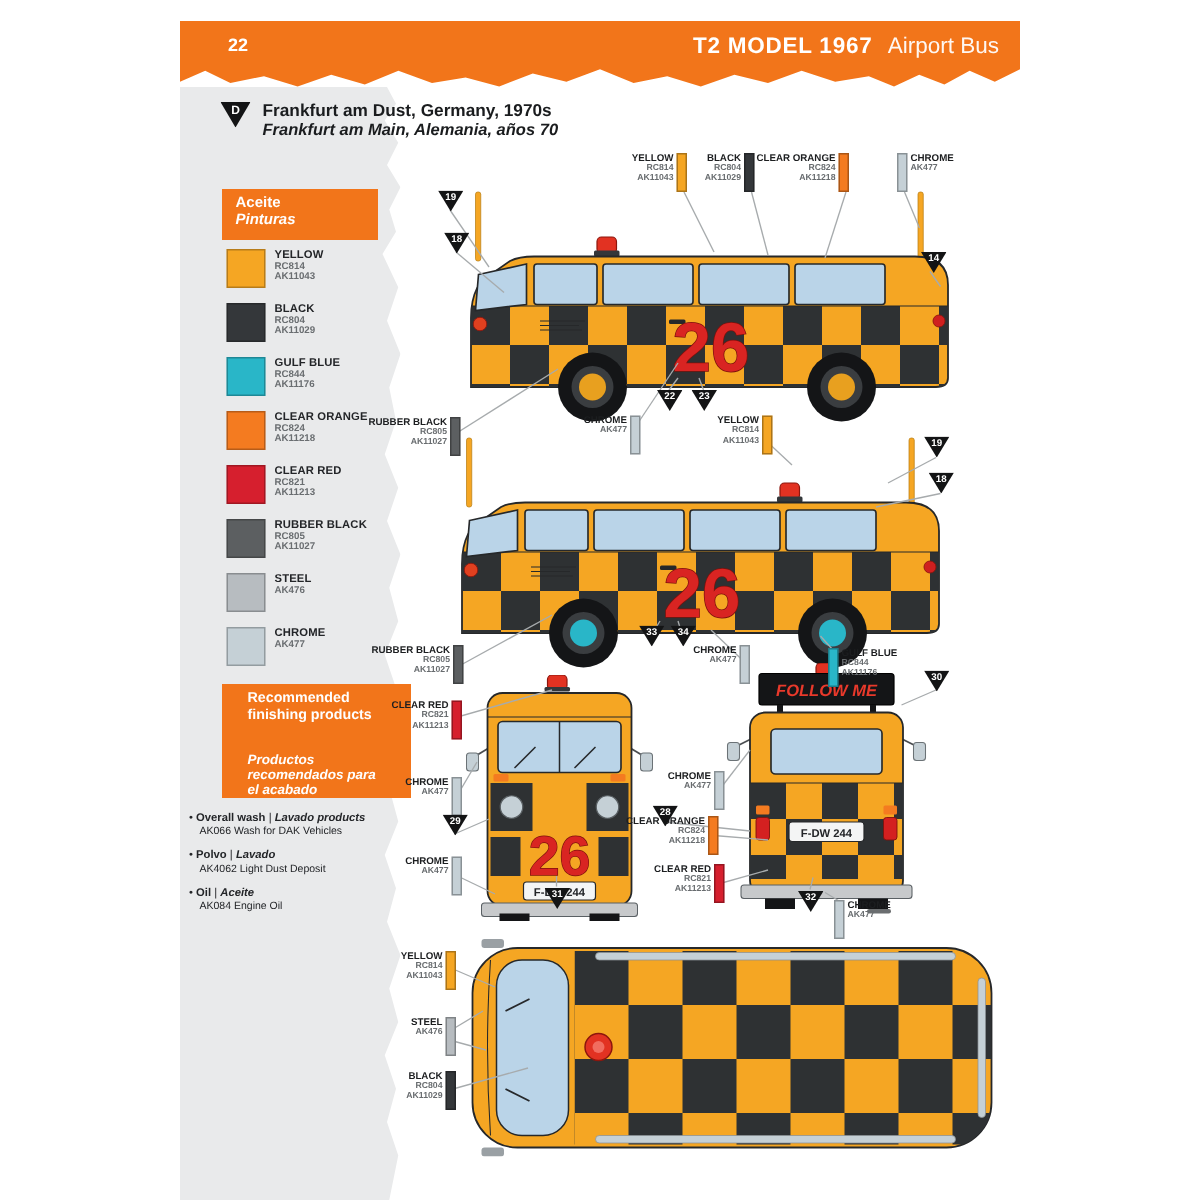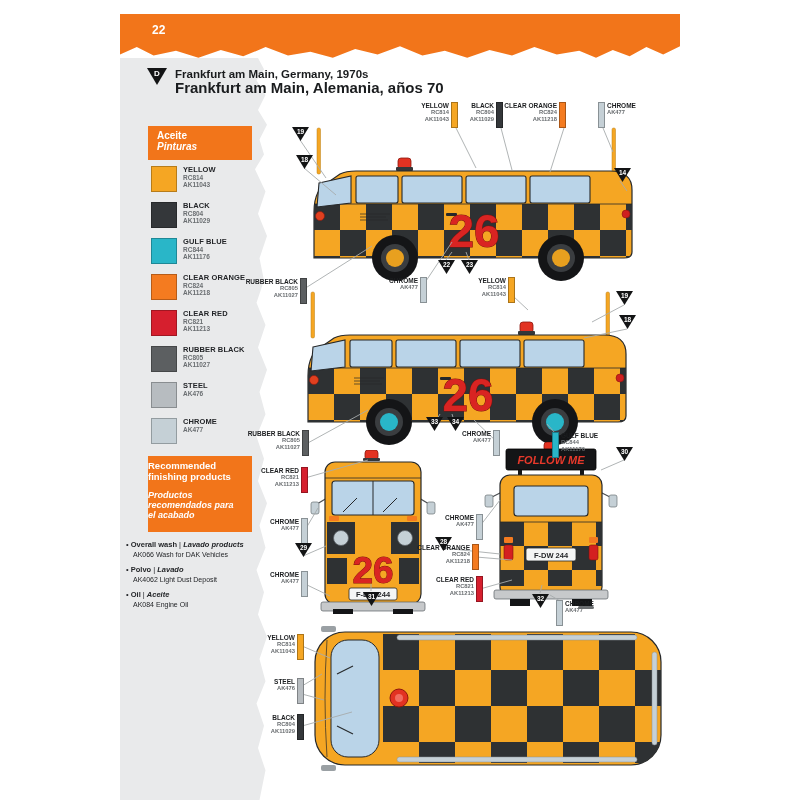--- a/index.html
+++ b/index.html
@@ -10,32 +10,32 @@
     clip-path:polygon(0% 0%,100% 0%,100% 70%,97% 88%,94% 72%,91% 92%,88% 78%,85% 95%,82% 80%,78% 88%,74% 72%,70% 90%,66% 78%,62% 95%,58% 80%,54% 90%,50% 70%,46% 88%,42% 76%,38% 95%,34% 82%,30% 90%,26% 72%,22% 92%,18% 78%,14% 95%,10% 80%,6% 90%,3% 72%,0% 88%);}
   #page-num{position:absolute;left:32px;top:9px;font-size:12px;font-weight:800;color:#fff}
   #header-title{position:absolute;right:14px;top:8px;font-size:15px;color:#fff;white-space:nowrap}
   #header-title .t-bold{font-weight:800;letter-spacing:.5px}
   #header-title .t-light{font-weight:400;opacity:.95;margin-left:6px}
 
   
   #variant{position:absolute;left:147px;top:68px;display:flex;z-index:3}
   #variant .vtxt{margin-left:8px}
   .v1{font-size:11.5px;font-weight:800;color:#1a1c1e;line-height:13px}
-  .v2{font-size:15px;font-weight:700;color:#1a1c1e;line-height:13px}
+  .v2{font-size:11px;font-weight:700;font-style:italic;color:#1a1c1e;line-height:13px}
 
   
   #sidebar{position:absolute;left:120px;top:58px;width:150px;height:742px;background:var(--gray);z-index:1;
     clip-path:polygon(0% 0%,92% 0%,96% 1.5%,91% 3%,97% 5%,92% 7%,98% 9%,93% 11%,96% 13%,90% 15%,97% 18%,92% 21%,98% 24%,93% 27%,96% 30%,91% 33%,97% 36%,92% 39%,98% 42%,93% 45%,97% 48%,91% 51%,96% 54%,92% 57%,98% 60%,93% 63%,97% 66%,91% 69%,96% 72%,92% 75%,98% 78%,93% 81%,97% 84%,91% 87%,96% 90%,92% 93%,97% 96%,93% 100%,0% 100%);}
   .obox{position:absolute;background:var(--orange);color:#fff;z-index:2}
   #paints-box{left:148px;top:126px;width:104px;height:34px;padding:4px 0 0 9px;box-sizing:border-box}
   .box-t1{font-size:10px;font-weight:800;line-height:11px}
   .box-t2{font-size:10px;font-weight:800;font-style:italic;line-height:11px}
-  #fin-box{left:148px;top:456px;width:104px;height:76px;padding:5px 0 0 0;box-sizing:border-box}
+  #fin-box{left:148px;top:456px;width:126px;height:76px;padding:5px 0 0 17px;box-sizing:border-box}
   .box-s1{font-size:9.5px;font-weight:800;line-height:10.5px;width:90px}
-  .box-s2{font-size:9px;font-weight:800;font-style:italic;line-height:10px;margin-top:8px;width:92px}
+  .box-s2{font-size:9px;font-weight:800;font-style:italic;line-height:10px;margin-top:19px;width:92px}
 
   #paints-list{position:absolute;left:151px;top:166px;width:112px;z-index:2}
   .paint-item{display:flex;margin-bottom:10px;align-items:flex-start}
   .swatch{width:24px;height:24px;flex:none;margin-right:6px;border:.5px solid rgba(0,0,0,.25)}
   .p-name{font-size:7.5px;font-weight:800;color:#232528;line-height:8px;letter-spacing:.1px}
   .p-code{font-size:6.5px;color:#6a6e71;line-height:7.2px;font-weight:600}
 
   #fin-list{position:absolute;left:126px;top:540px;width:124px;z-index:2}
   .fin-item{margin-bottom:6px;font-size:7.5px;color:#232528;line-height:9.5px}
   .fin-en{font-weight:800}
@@ -70,28 +70,32 @@
   .decal.lg{width:20px;height:17px}
   .decal.lg span{font-size:8px;line-height:11px}
 </style>
 </head>
 <body>
 
 <div id="page">
 
   <div id="header">
     <div id="page-num">22</div>
+    <div id="header-title">
+      <span class="t-bold">T2 MODEL 1967</span>
+      <span class="t-light">Airport Bus</span>
+    </div>
   </div>
 
   <div id="variant">
     <div class="decal lg" style="position:relative">
         <span>D</span>
       </div>
     <div class="vtxt">
-      <div class="v1">Frankfurt am Main, Germany, 1970s</div>
+      <div class="v1">Frankfurt am Dust, Germany, 1970s</div>
       <div class="v2">Frankfurt am Main, Alemania, años 70</div>
     </div>
   </div>
 
   <div id="sidebar"></div>
 
   <div id="paints-box" class="obox">
     <div class="box-t1">Aceite</div>
     <div class="box-t2">Pinturas</div>
   </div>

